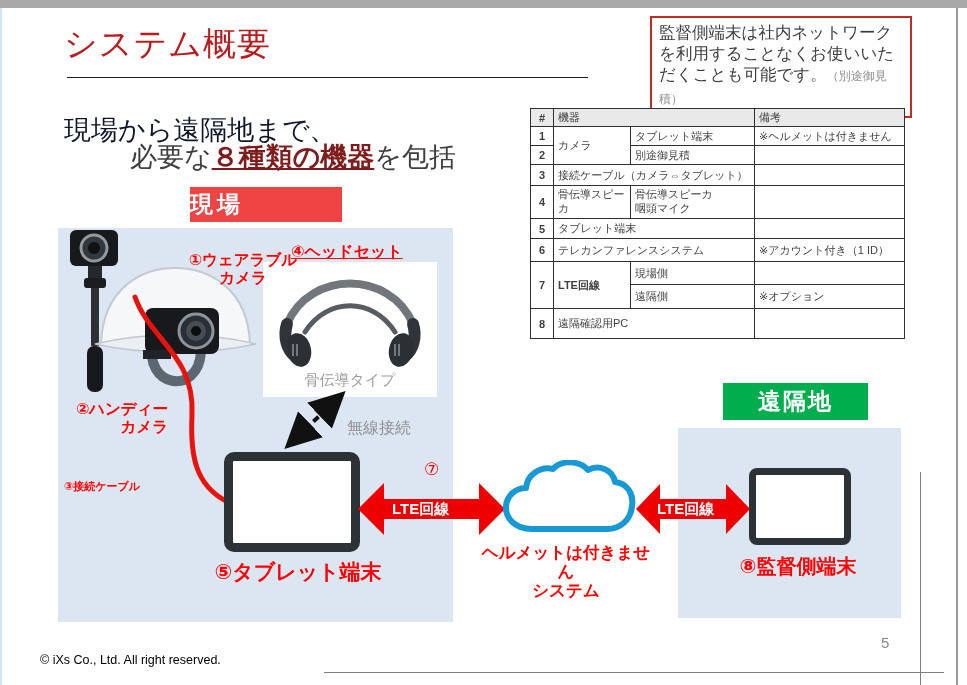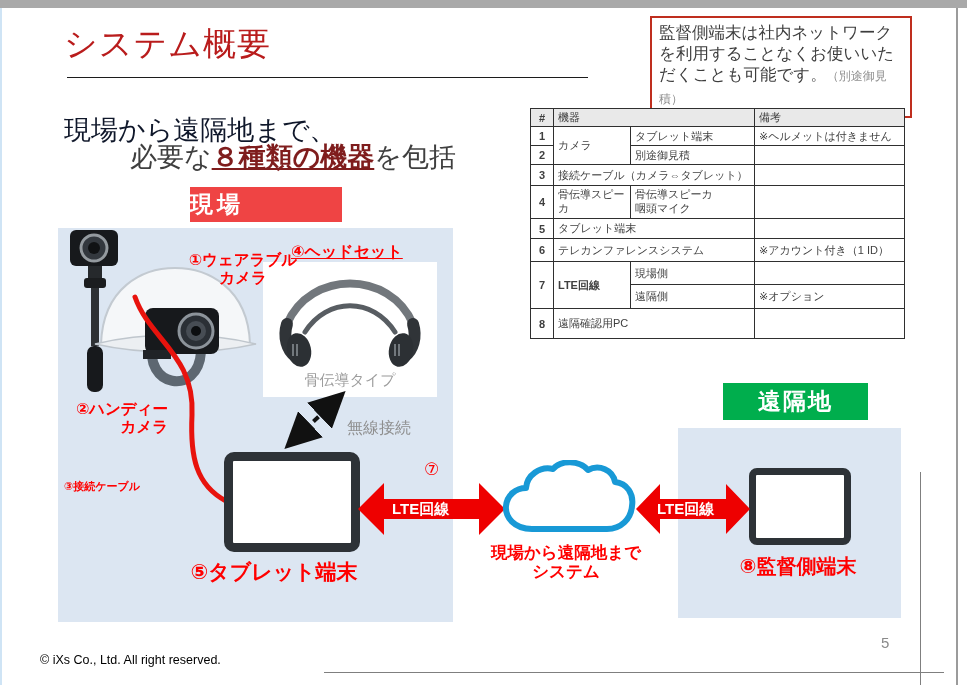--- a/index.html
+++ b/index.html
@@ -43,21 +43,21 @@
     font-weight:bold;font-size:23px;text-align:center;line-height:37px;letter-spacing:2px;}
   #site-panel{left:58px;top:228px;width:395px;height:394px;background:#dce6f2;}
   #remote-panel{left:678px;top:428px;width:223px;height:190px;background:#dce6f2;}
 
   
   .redlabel{color:#ff0000;font-weight:bold;white-space:pre-line;line-height:1.15;}
   #wearable-label{left:146px;top:251px;width:124px;font-size:15.5px;text-align:center;margin-left:35px;}
   #headset-label{left:291px;top:243px;font-size:16px;text-decoration:underline;}
   #handy-label{left:56px;top:400px;width:112px;font-size:15.5px;text-align:right;}
   #cable-label{left:64px;top:480px;font-size:11px;}
-  #tablet-label{left:144px;top:560px;width:260px;font-size:21px;text-align:center;}
+  #tablet-label{left:168px;top:560px;width:260px;font-size:21px;text-align:center;}
   #teleconf-label{left:478px;top:543px;width:176px;font-size:16.5px;text-align:center;}
   #supervisor-label{left:718px;top:555px;width:160px;font-size:20px;text-align:center;}
   #lte-number{left:424px;top:459px;font-size:17px;color:#ff0000;font-weight:normal;}
 
   
   #bone-caption{left:263px;top:371px;width:174px;text-align:center;font-size:15px;color:#9d9d9d;}
   #wireless-caption{left:347px;top:418px;font-size:16px;color:#8e8e8e;}
 
   
   #headset-box{left:263px;top:262px;width:174px;height:135px;background:#ffffff;}
@@ -235,19 +235,19 @@
 </svg>
 <span class="abs lte-text" id="lte-left-text">LTE回線</span>
 <svg class="abs" style="left:636px;top:478px" width="114" height="62" viewBox="0 0 114 62">
   <polygon points="0,31 24,6 24,21 90,21 90,6 114,31 90,56 90,41 24,41 24,56" fill="#ee0000"></polygon>
 </svg>
 <span class="abs lte-text" id="lte-right-text">LTE回線</span>
 
 <svg class="abs" style="left:502px;top:460px" width="134" height="80" viewBox="0 0 134 78">
   <path d="M 30,68 C 12,68 3,56 4,45 C 5,34 14,27 24,27 C 25,14 38,5 51,8 C 59,-1 77,-1 86,9 C 97,3 111,9 113,21 C 125,22 132,33 130,45 C 129,58 119,68 105,68 Z" fill="#ffffff" stroke="#1899d6" stroke-width="6" stroke-linejoin="round"></path>
 </svg>
-<div class="abs redlabel" id="teleconf-label">現場から遠隔地まで
+<div class="abs redlabel" id="teleconf-label">ヘルメットは付きません
 システム</div>
 
 <div class="abs" id="footer-copyright">© iXs Co., Ltd. All right reserved.</div>
 <div class="abs" id="page-number">5</div>
 <div class="abs" id="footer-hline"></div>
 <div class="abs" id="footer-vline"></div>
 
 </body></html>

